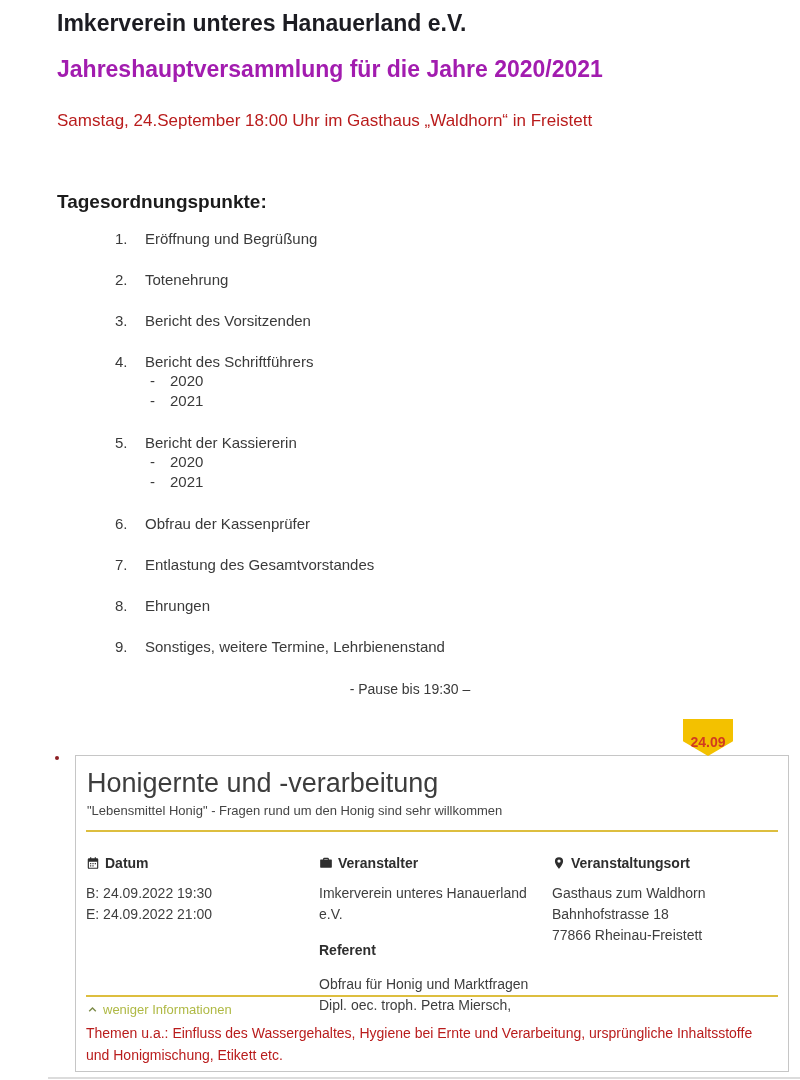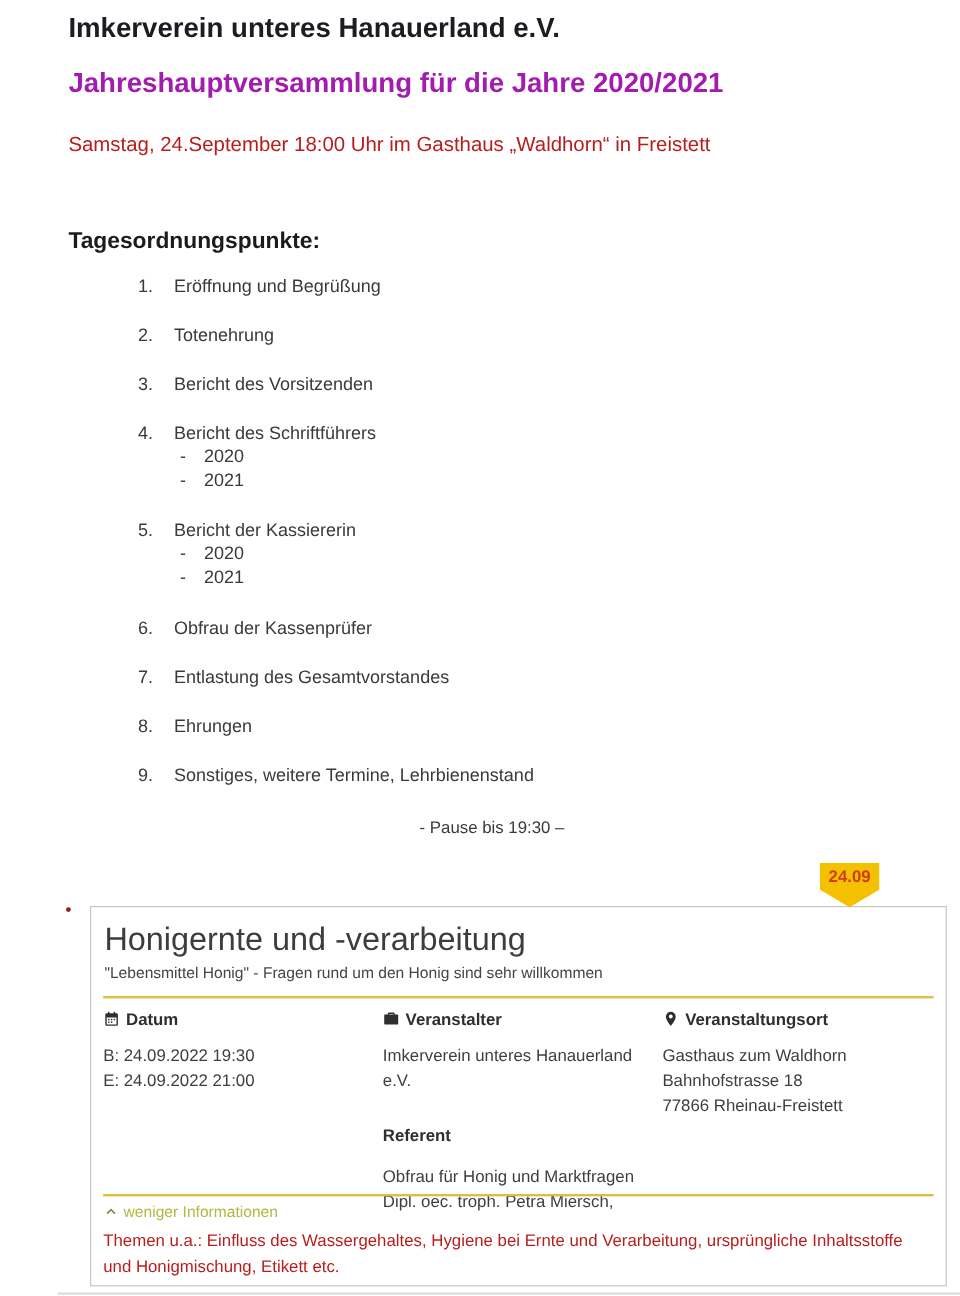--- a/index.html
+++ b/index.html
@@ -30,34 +30,34 @@
   .red-dot { position:absolute; left:55px; top:756px; width:4px; height:4px;
              border-radius:50%; background:#8d1f24; }
 
   
   .event-card { position:absolute; left:75px; top:755px; width:714px; height:317px;
                 border:1px solid #c6c6c6; background:#fff; }
   .date-badge { position:absolute; left:607px; top:-37px; width:50px; height:37px;
                 background:var(--badge-bg,#f3c100);
                 clip-path:polygon(0 0,100% 0,100% 60%,50% 100%,0 60%);
                 text-align:center; font-size:14px; font-weight:bold;
-                color:var(--badge-text,#d23b1e); padding-top:3px; }
+                color:var(--badge-text,#d23b1e); padding-top:15px; }
   .event-title { position:absolute; left:11px; top:12px; font-size:27px; color:#3d3d3d; }
   .event-subtitle { position:absolute; left:11px; top:47px; font-size:13px; color:#454545; }
   .gold-rule { position:absolute; left:10px; right:10px; height:0;
                border-top:2px solid var(--divider,#ddbe3f); }
   .rule-1 { top:74px; } .rule-2 { top:239px; }
 
-  .cols { position:absolute; left:10px; top:85px; right:6px; display:flex; }
+  .cols { position:absolute; left:10px; top:99px; right:6px; display:flex; }
   .col { flex:0 0 233px; font-size:14px; color:#3e3e3e; }
   .col-header { display:flex; align-items:center; font-weight:bold; font-size:14px; color:#2e2e2e; }
   .col-header .ic { width:14px; height:14px; margin-right:5px; flex:0 0 14px; color:#2e2e2e; }
   .col-header .ic svg { width:14px; height:14px; display:block; }
   .col-body { margin-top:12px; line-height:21px; padding-right:16px; }
-  .referent-label { font-weight:bold; color:#2e2e2e; margin-top:25px; margin-bottom:13px; }
+  .referent-label { font-weight:bold; color:#2e2e2e; margin-top:15px; margin-bottom:13px; }
 
   .toggle-row { position:absolute; left:10px; top:246px; display:flex; align-items:center;
                 font-size:13px; color:var(--toggle,#afb944); cursor:pointer;text-align:center; }
   .toggle-row .ic { width:13px; height:13px; margin-right:4px; color:#7d8b49; }
   .toggle-row .ic svg { width:13px; height:13px; display:block; }
   .details-text { position:absolute; left:10px; top:266px; right:12px;
                   font-size:14px; line-height:22px; color:#b91c1c; }
 
   .bottom-rule { position:absolute; left:48px; right:0; top:1077px; height:2px; background:#dcdcdc; }
 </style>

